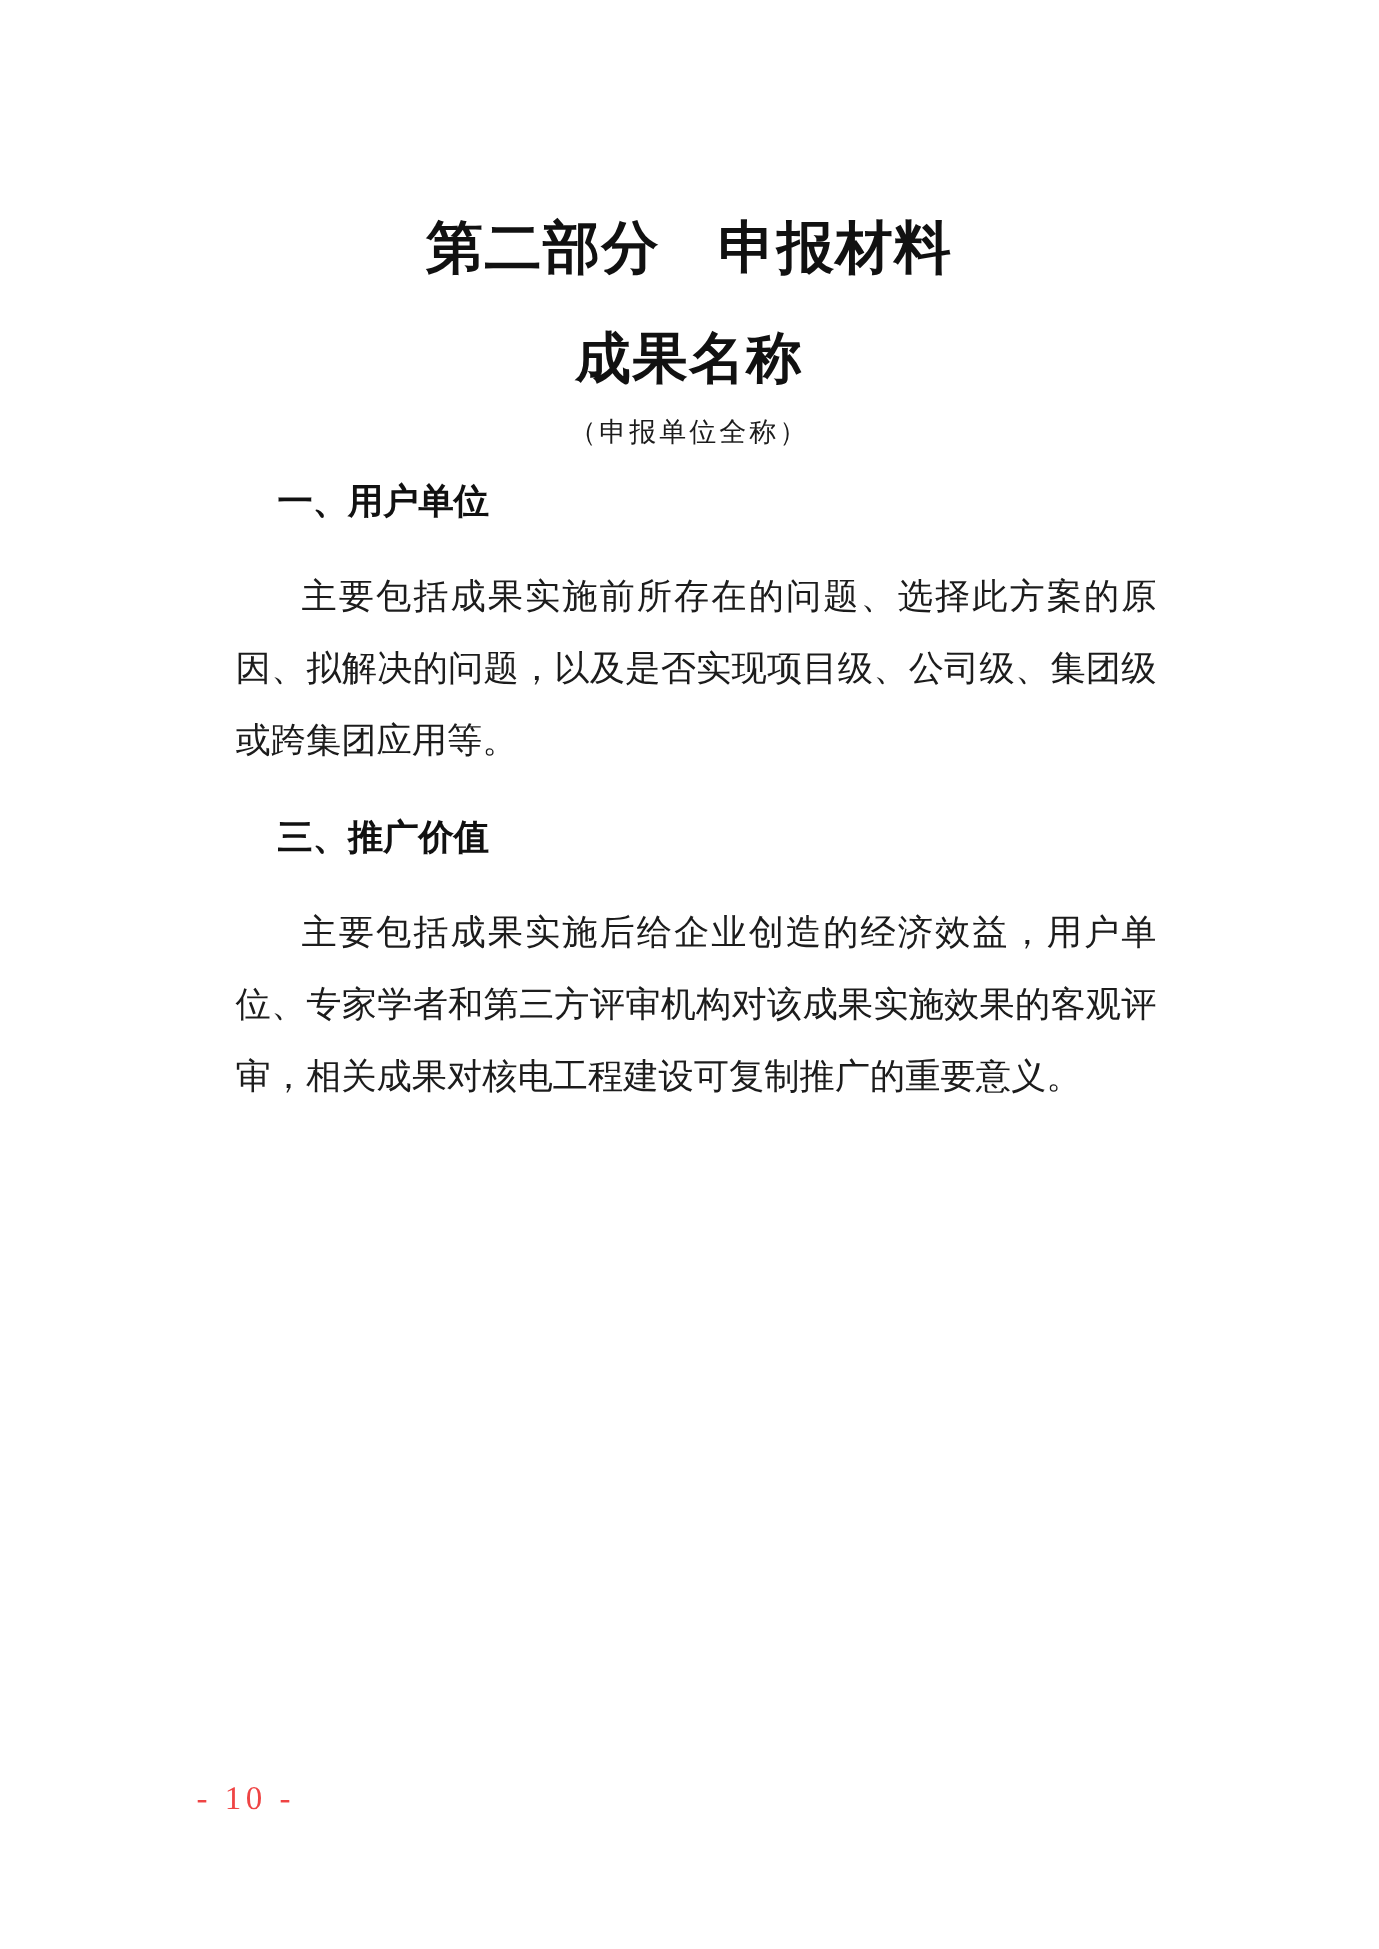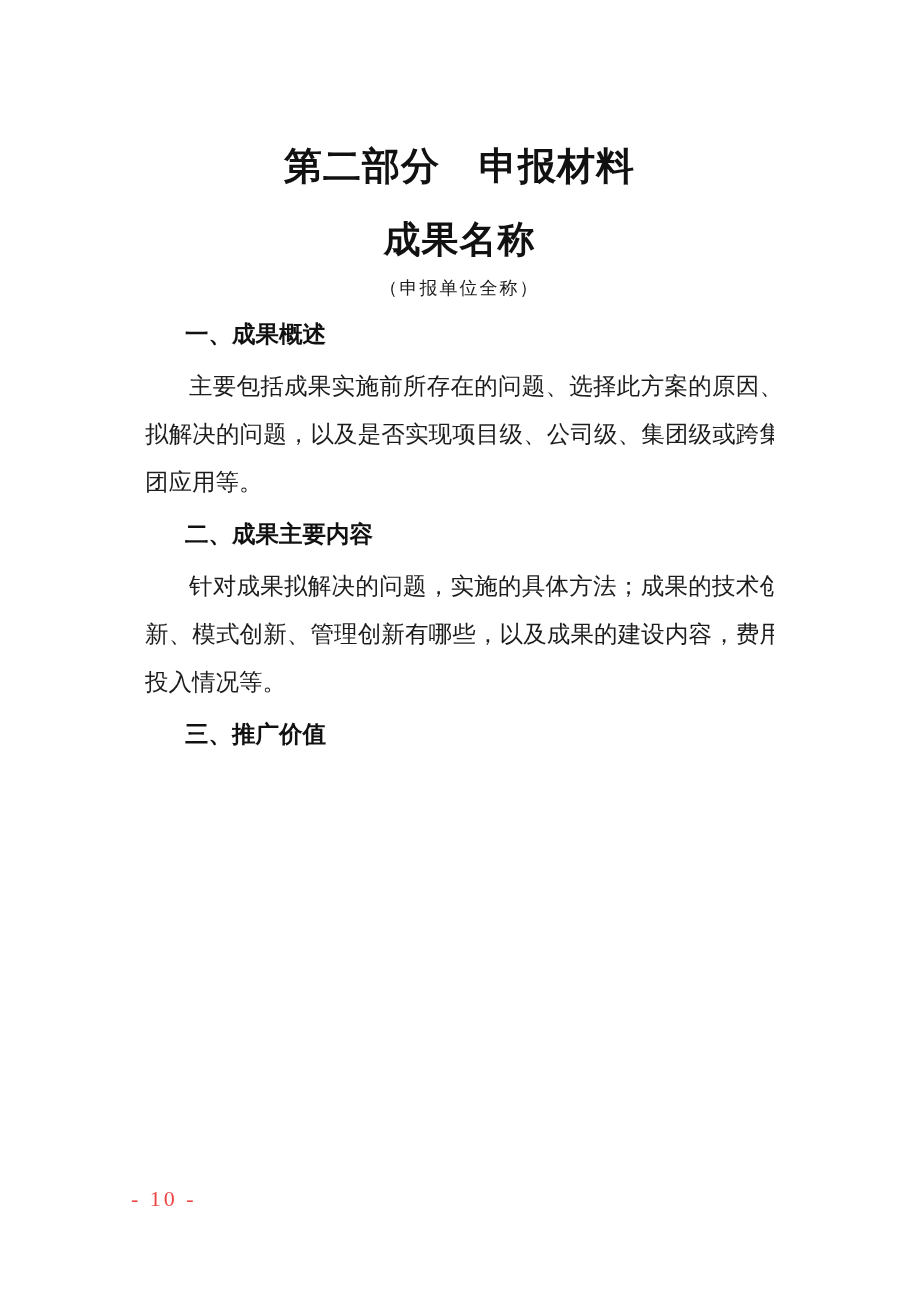--- a/index.html
+++ b/index.html
@@ -69,21 +69,21 @@
     padding: 0;
     font-size: 23.5px;
     line-height: 48px;
     font-weight: 700;
     text-indent: 44px;
     text-align: left;
     color: #111111;
     font-family: "Liberation Sans", "DejaVu Sans", sans-serif;
   }
   .section p {
-    margin: 4px;
+    margin: 16px;
     padding: 0;
     text-indent: 44px;
     text-align: justify;
     text-align-last: left;
     color: #1c1c1c;
   }
   .page-footer {
     position: absolute;
     top: 1184px;
     left: 131px;
@@ -101,31 +101,28 @@
 
   <h1 class="part-title">第二部分　申报材料</h1>
 
   <h2 class="result-title">成果名称</h2>
 
   <div class="unit-line">（申报单位全称）</div>
 
   <div class="content">
 
     <div class="section">
-      <h3>一、成果概述</h3>
+      <h3>一、用户单位</h3>
       <p>主要包括成果实施前所存在的问题、选择此方案的原因、拟解决的问题，以及是否实现项目级、公司级、集团级或跨集团应用等。</p>
     </div>
 
-    <div class="section">
-      <h3>二、成果主要内容</h3>
-      <p>针对成果拟解决的问题，实施的具体方法；成果的技术创新、模式创新、管理创新有哪些，以及成果的建设内容，费用投入情况等。</p>
-    </div>
 
     <div class="section">
       <h3>三、推广价值</h3>
+      <p>主要包括成果实施后给企业创造的经济效益，用户单位、专家学者和第三方评审机构对该成果实施效果的客观评审，相关成果对核电工程建设可复制推广的重要意义。</p>
     </div>
 
     <div class="section">
     </div>
 
   </div>
 
   <div class="page-footer">- 10 -</div>
 
 </div>

